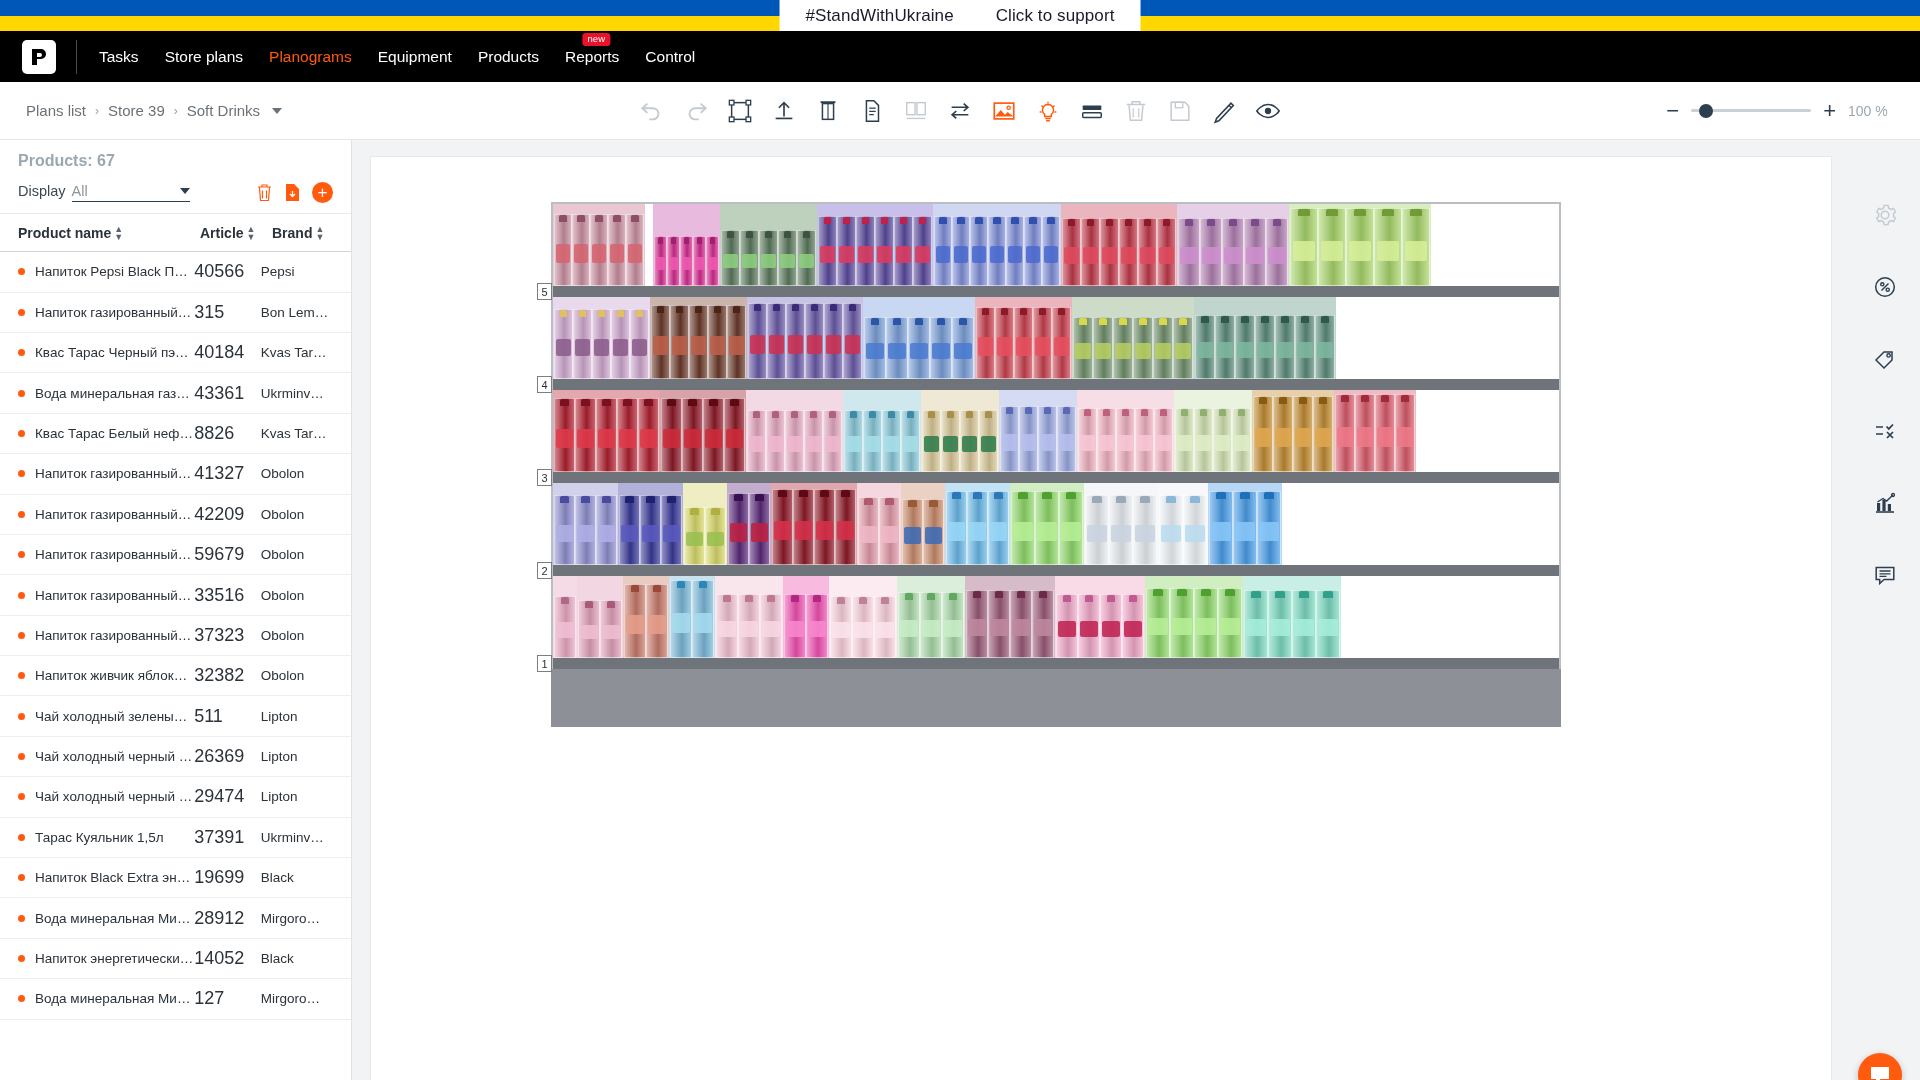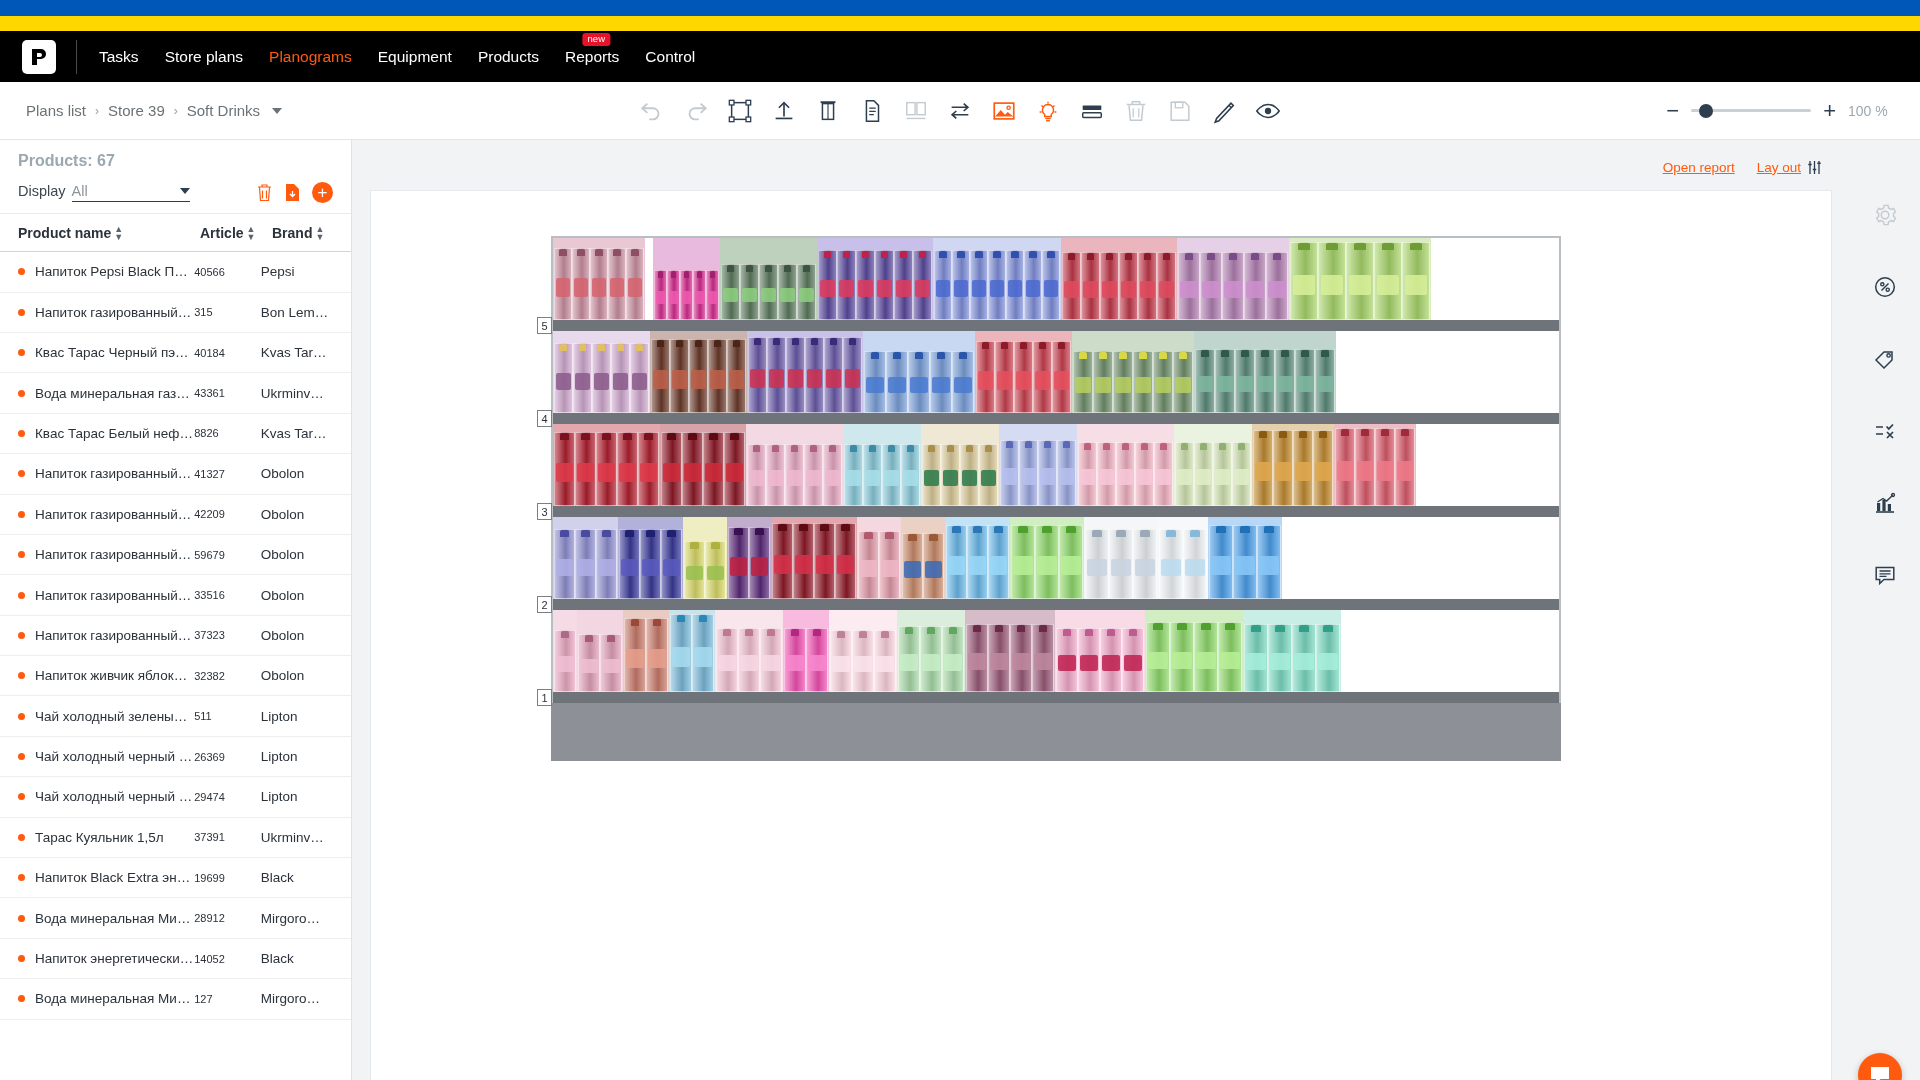--- a/index.html
+++ b/index.html
@@ -156,21 +156,21 @@
     height: 40.4px; border-bottom: 1px solid #eceff1;
   }
   .dot {
     width: 7px; height: 7px; border-radius: 50%; background: #FF5A0E;
     margin-right: 10px; flex: none;
   }
   .c-name {
     width: 172px; font-size: 13.5px; color: #2b323a;
     white-space: nowrap; overflow: hidden; text-overflow: ellipsis;
   }
-  .c-art { width: 72px; font-size: 11px; color: #2b323a; }
+  .c-art { width: 72px; font-size: 18px; color: #2b323a; }
   .c-brand {
     width: 78px; font-size: 13.5px; color: #2b323a;
     white-space: nowrap; overflow: hidden; text-overflow: ellipsis;
   }
 
   
   #main { flex: 1; background: #f1f3f5; position: relative; display: flex; }
   #main-inner { flex: 1; display: flex; flex-direction: column; padding: 10px 0 0 18px; }
   #main-links {
     display: flex; justify-content: flex-end; align-items: center;
@@ -238,20 +238,24 @@
     cursor: pointer; box-shadow: 0 2px 7px rgba(0,0,0,.22);
   }
 </style>
 </head>
 <body>
 
 <div id="ukraine-banner">
   <div class="flag-stack">
     <div class="flag-blue"></div>
     <div class="flag-yellow"></div>
+  </div>
+  <div id="banner-center">
+    <span>#StandWithUkraine</span>
+    <span>Click to support</span>
   </div>
   <div class="flag-stack">
     <div class="flag-blue"></div>
     <div class="flag-yellow"></div>
   </div>
 </div>
 
 <div id="topnav">
   <div id="logo-box">
     <svg width="20" height="20" viewBox="0 0 20 20">
@@ -558,30 +562,20 @@
           <span class="dot"></span>
           <span class="c-name">Вода минеральная Мирг…</span>
           <span class="c-art">127</span>
           <span class="c-brand">Mirgoro…</span>
         </div>
       </div>
   </div>
 
   <div id="main">
     <div id="main-inner">
-      <div id="main-links">
-        <span class="olink">Open report</span>
-        <div id="layout-row">
-          <span class="olink">Lay out</span>
-          <svg width="15" height="15" viewBox="0 0 15 15">
-            <path d="M3 1v13M7.5 1v13M12 1v13" stroke="#2d3e4f" stroke-width="1.3"></path>
-            <path d="M1.3 4.5h3.4M5.8 9.5h3.4M10.3 3.2h3.4" stroke="#2d3e4f" stroke-width="1.6"></path>
-          </svg>
-        </div>
-      </div>
 
       <div id="plan-card">
 
         <div id="canvas-area">
           <div id="rack">
             <div id="rack-border">
                 <div class="shelf-block">
                   <div class="shelf-row">
                     <div class="grp" style="background: rgba(200, 110, 140, 0.38); padding: 0px 1px;">
                       <div class="fac" style="width: 18px; height: 72px; background: linear-gradient(to right, rgba(255, 255, 255, 0.45), rgba(0, 0, 0, 0.12) 55%, rgba(255, 255, 255, 0.3)) rgb(201, 143, 160);">

